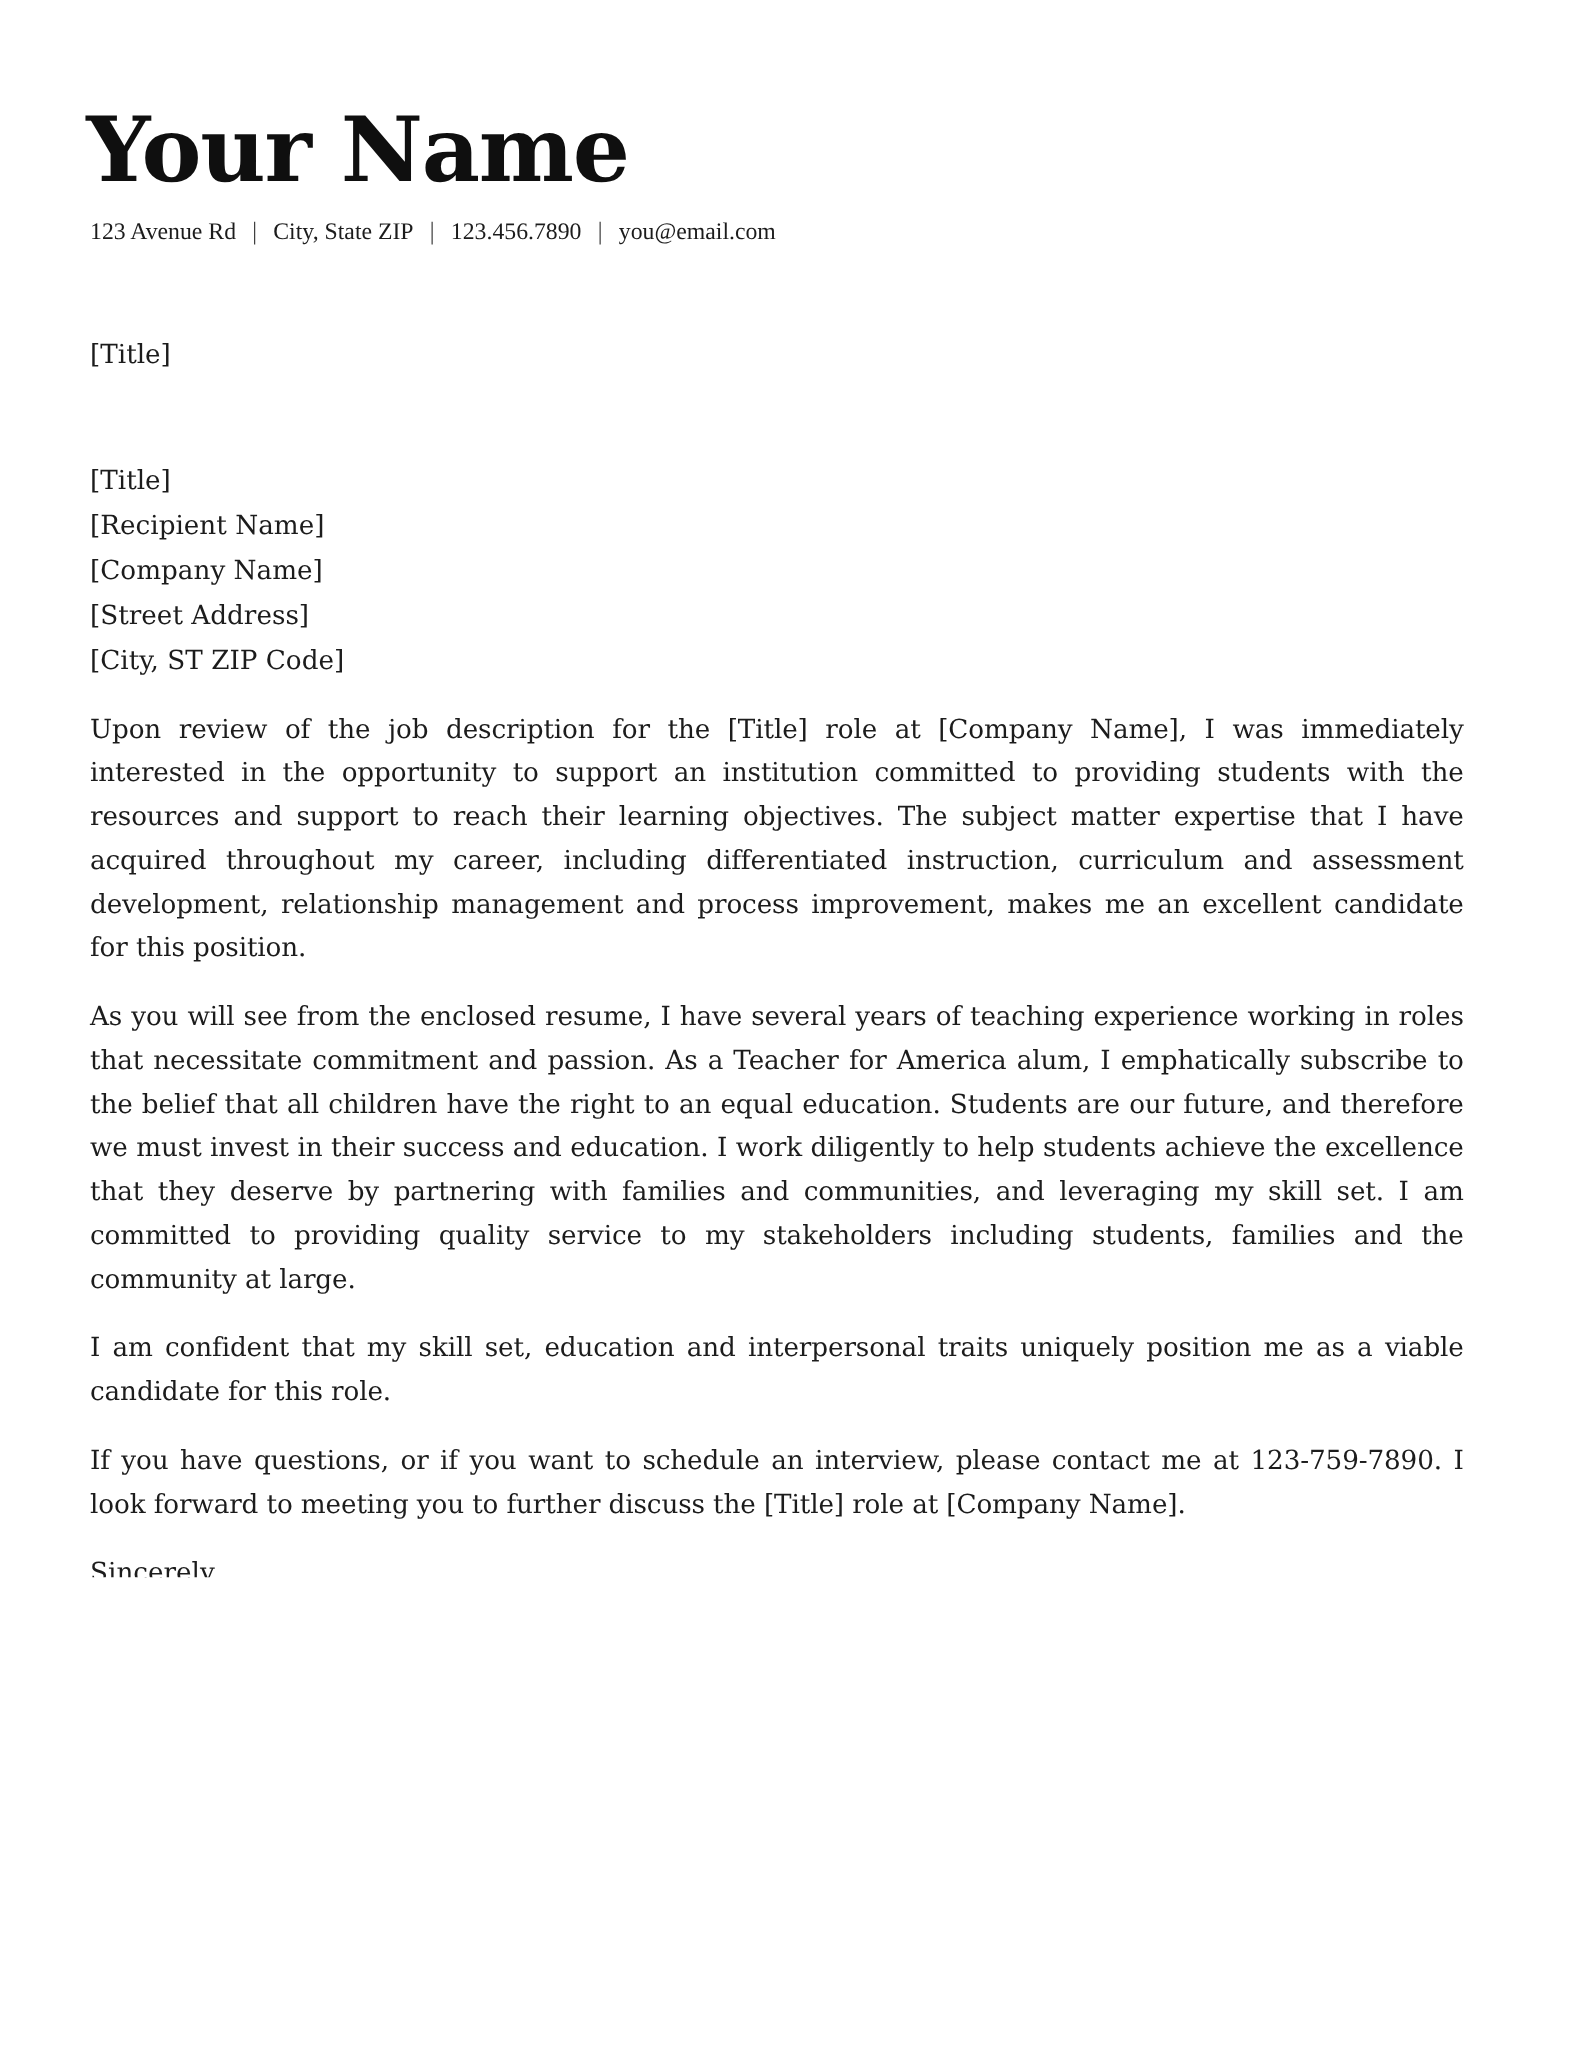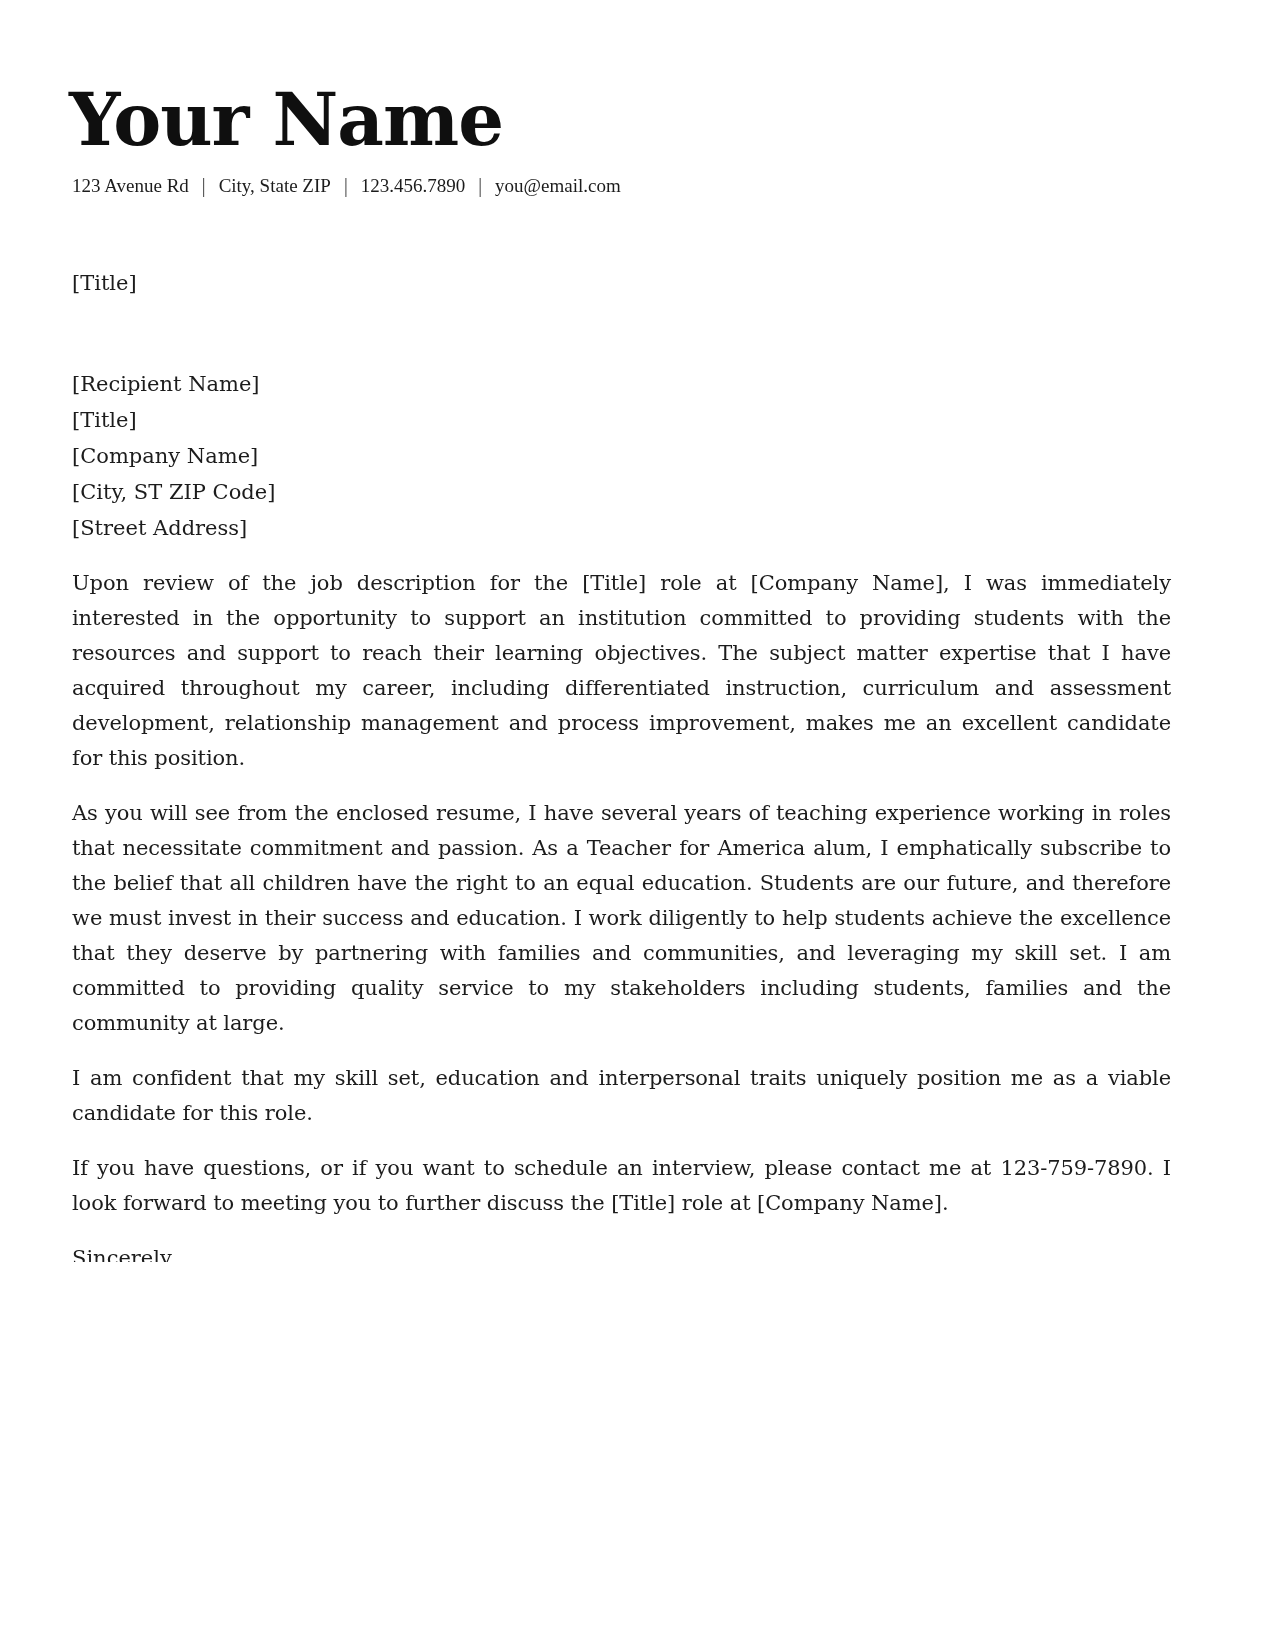--- a/index.html
+++ b/index.html
@@ -77,25 +77,25 @@
 
   <h1 class="title">Your Name</h1>
 
   <div class="contact-line">
     <span>123 Avenue Rd</span><span class="contact-sep">|</span><span>City, State ZIP</span><span class="contact-sep">|</span><span>123.456.7890</span><span class="contact-sep">|</span><span>you@email.com</span>
   </div>
 
   <p class="date-line">[Title]</p>
 
   <div class="recipient-block">
+    <div>[Title]</div>
     <div>[Recipient Name]</div>
-    <div>[Title]</div>
     <div>[Company Name]</div>
+    <div>[Street Address]</div>
     <div>[City, ST ZIP Code]</div>
-    <div>[Street Address]</div>
   </div>
 
 
   <p class="body-par">Upon review of the job description for the [Title] role at [Company Name], I was immediately interested in the opportunity to support an institution committed to providing students with the resources and support to reach their learning objectives.  The subject matter expertise that I have acquired throughout my career, including differentiated instruction, curriculum and assessment development, relationship management and process improvement, makes me an excellent candidate for this position.</p>
 
   <p class="body-par">As you will see from the enclosed resume, I have several years of teaching experience working in roles that necessitate commitment and passion. As a Teacher for America alum, I emphatically subscribe to the belief that all children have the right to an equal education. Students are our future, and therefore we must invest in their success and education. I work diligently to help students achieve the excellence that they deserve by partnering with families and communities, and leveraging my skill set. I am committed to providing quality service to my stakeholders including students, families and the community at large.</p>
 
   <p class="body-par">I am confident that my skill set, education and interpersonal traits uniquely position me as a viable candidate for this role.</p>
 
   <p class="body-par">If you have questions, or if you want to schedule an interview, please contact me at 123-759-7890. I look forward to meeting you to further discuss the [Title] role at [Company Name].</p>

